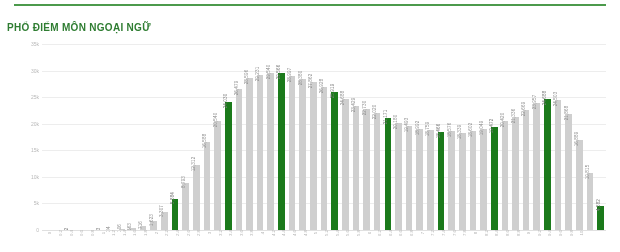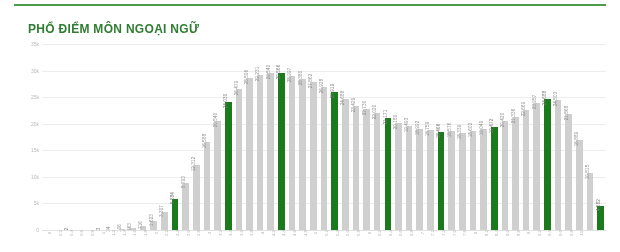--- a/index.html
+++ b/index.html
@@ -8,22 +8,22 @@
     background:#ffffff;
     font-family:"Liberation Sans", sans-serif;
     overflow:hidden;
     position:relative;
   }
   #top-rule{
     position:absolute;left:14px;top:4px;width:592px;height:2px;
     background:#4c9a4c;
   }
   #chart-title{
-    position:absolute;left:28px;top:22px;
-    font-size:12px;font-weight:bold;letter-spacing:.3px;
+    position:absolute;left:7px;top:22px;
+    font-size:10px;font-weight:bold;letter-spacing:.3px;
     color:#2f7d32;white-space:nowrap;
   }
   #plot-area{
     position:absolute;left:14px;top:44px;width:592px;height:208px;
   }
   .y-axis{
     position:absolute;left:0;top:0;width:28px;height:186px;
   }
   .y-tick{
     position:absolute;right:3px;

